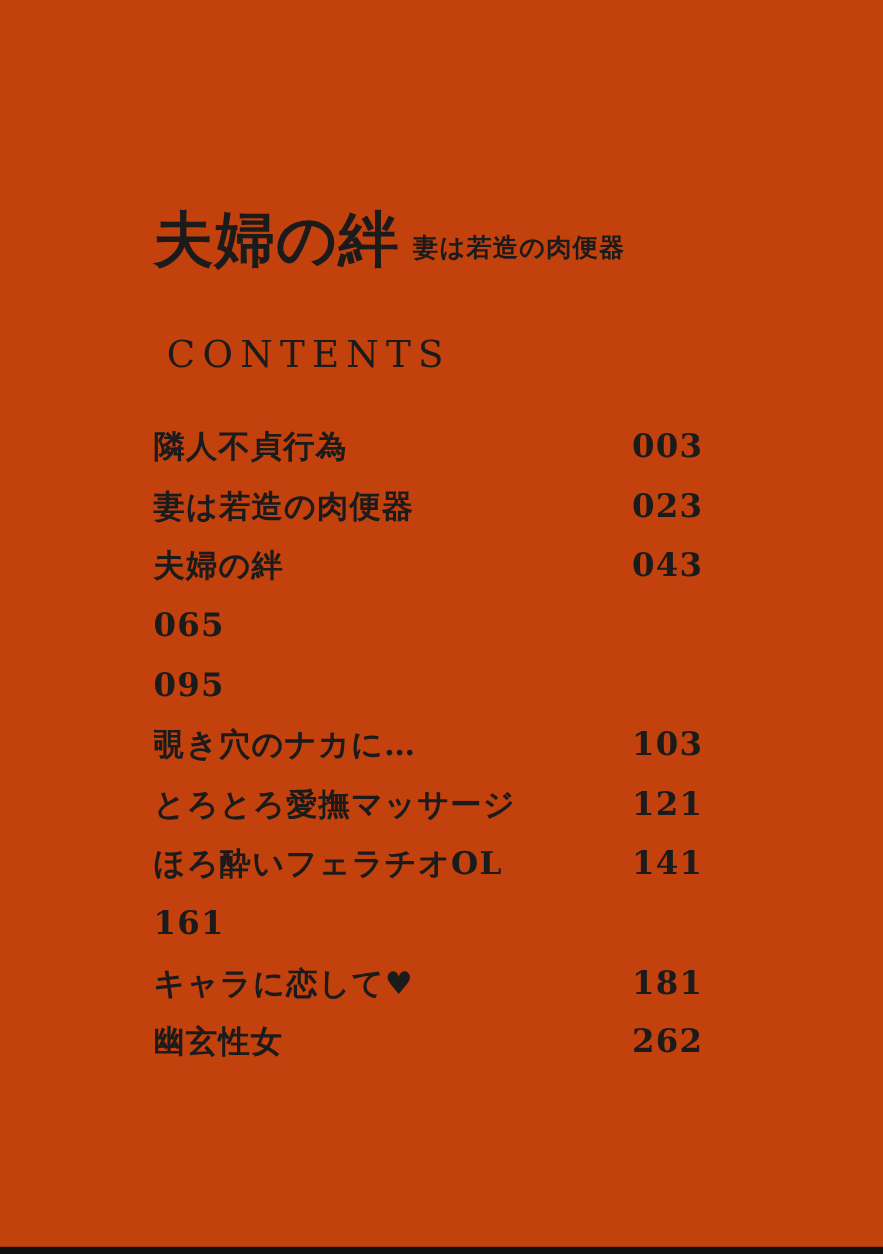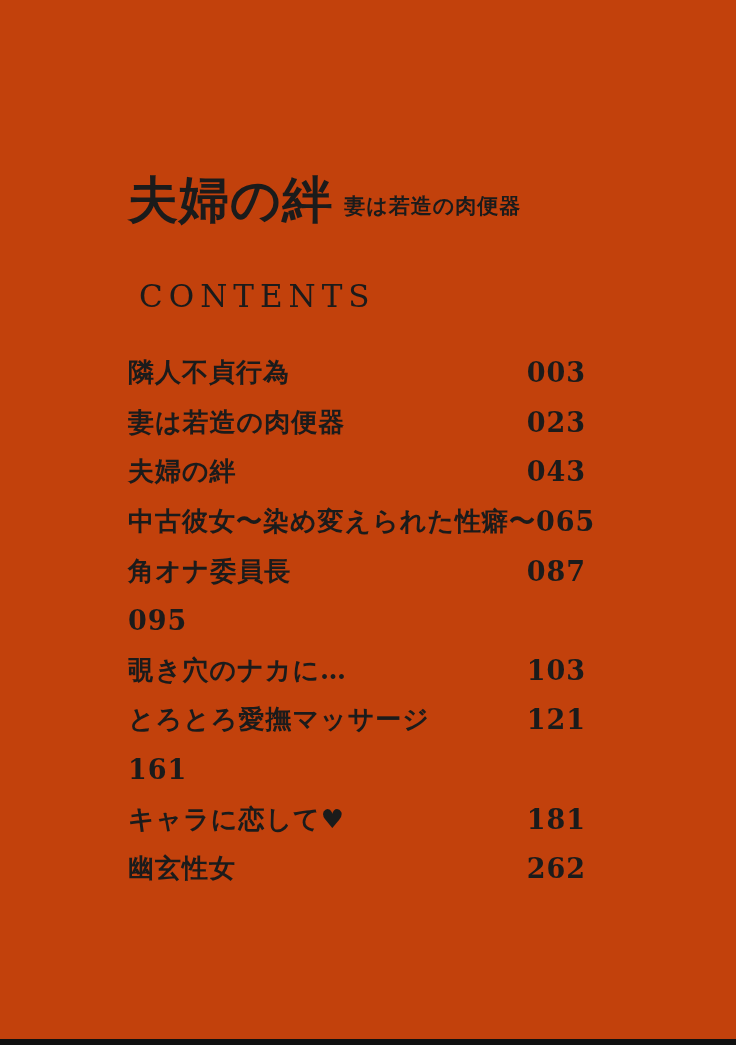--- a/index.html
+++ b/index.html
@@ -110,37 +110,36 @@
       </li>
       <li class="toc-row">
         <span class="toc-title">妻は若造の肉便器</span>
         <span class="toc-page">023</span>
       </li>
       <li class="toc-row">
         <span class="toc-title">夫婦の絆</span>
         <span class="toc-page">043</span>
       </li>
       <li class="toc-row">
-        <span class="toc-title">中古彼女〜染め変えられた性癖〜</span>
         <span class="toc-page">065</span>
-      </li>
-      <li class="toc-row">
-        <span class="toc-title">角オナ委員長</span>
-        <span class="toc-page">087</span>
       </li>
       <li class="toc-row">
         <span class="toc-page">095</span>
       </li>
       <li class="toc-row">
         <span class="toc-title">覗き穴のナカに…</span>
         <span class="toc-page">103</span>
       </li>
       <li class="toc-row">
         <span class="toc-title">とろとろ愛撫マッサージ</span>
         <span class="toc-page">121</span>
+      </li>
+      <li class="toc-row">
+        <span class="toc-title">ほろ酔いフェラチオOL</span>
+        <span class="toc-page">141</span>
       </li>
       <li class="toc-row">
         <span class="toc-page">161</span>
       </li>
       <li class="toc-row">
         <span class="toc-title">キャラに恋して♥</span>
         <span class="toc-page">181</span>
       </li>
       <li class="toc-row">
         <span class="toc-title">幽玄性女</span>

